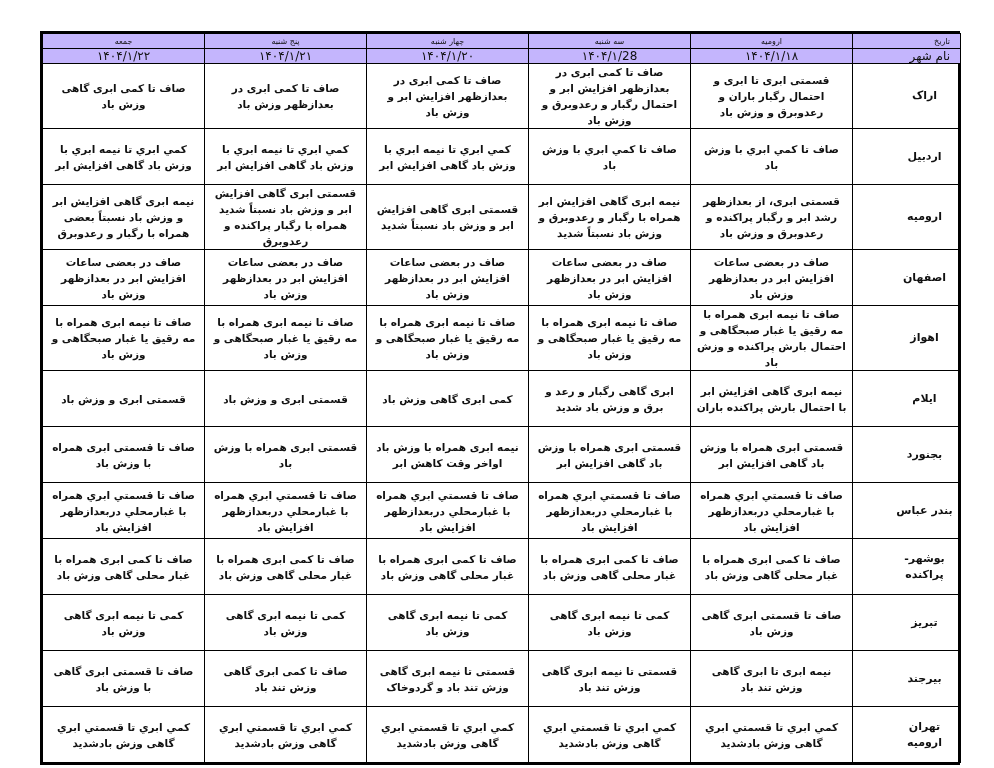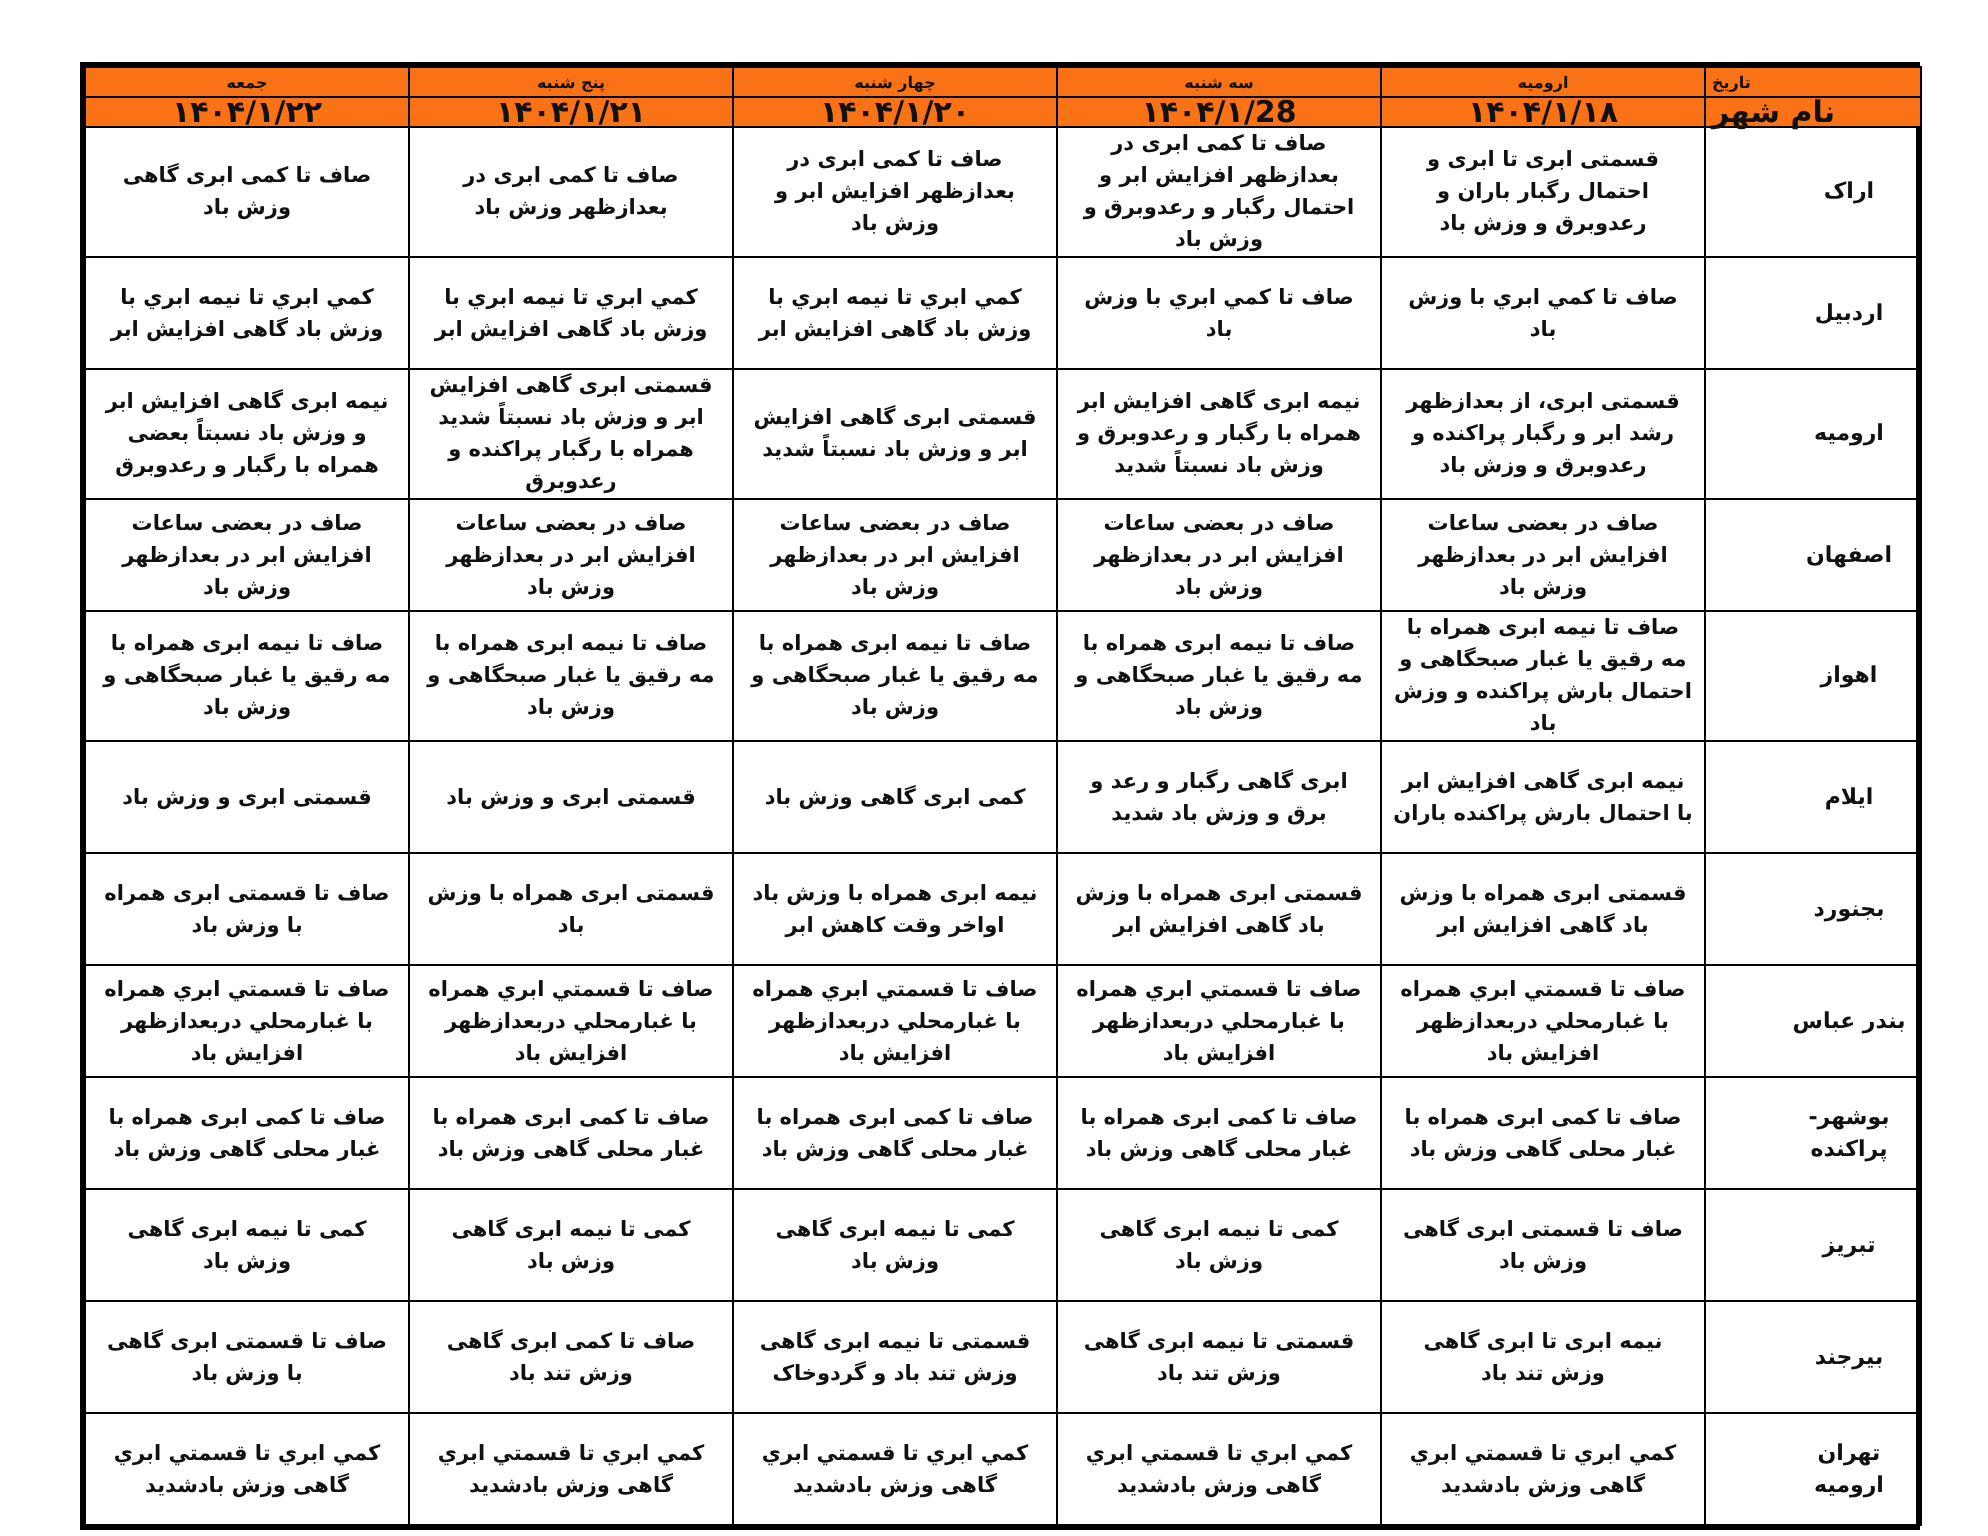--- a/index.html
+++ b/index.html
@@ -32,33 +32,33 @@
       border: 1.5px solid #000;
       text-align: center;
       vertical-align: middle;
       color: #111;
       padding: 0 4px;
       box-sizing: border-box;
     }
     col.c-city { width: 108px; }
     col.c-day { width: 162px; }
     tr.hdr td {
-      background: #f97316;
+      background: #c4b5fd;
       font-size: 8px;
-      font-weight: bold;
+      font-weight: normal;
       height: 15px;
       line-height: 13px;
       padding: 0 3px;
     }
     tr.hdr td.label-cell {
-      text-align: left;
+      text-align: right;
       padding-right: 10px;
     }
     tr.hdr.dates td {
-      font-size: 15px;
+      font-size: 12px;
     }
     tr.row td {
       height: 56px;
       font-size: 10.5px;
       font-weight: bold;
       line-height: 16px;
     }
     tr.row td.city {
       font-size: 11px;
       font-weight: bold;

